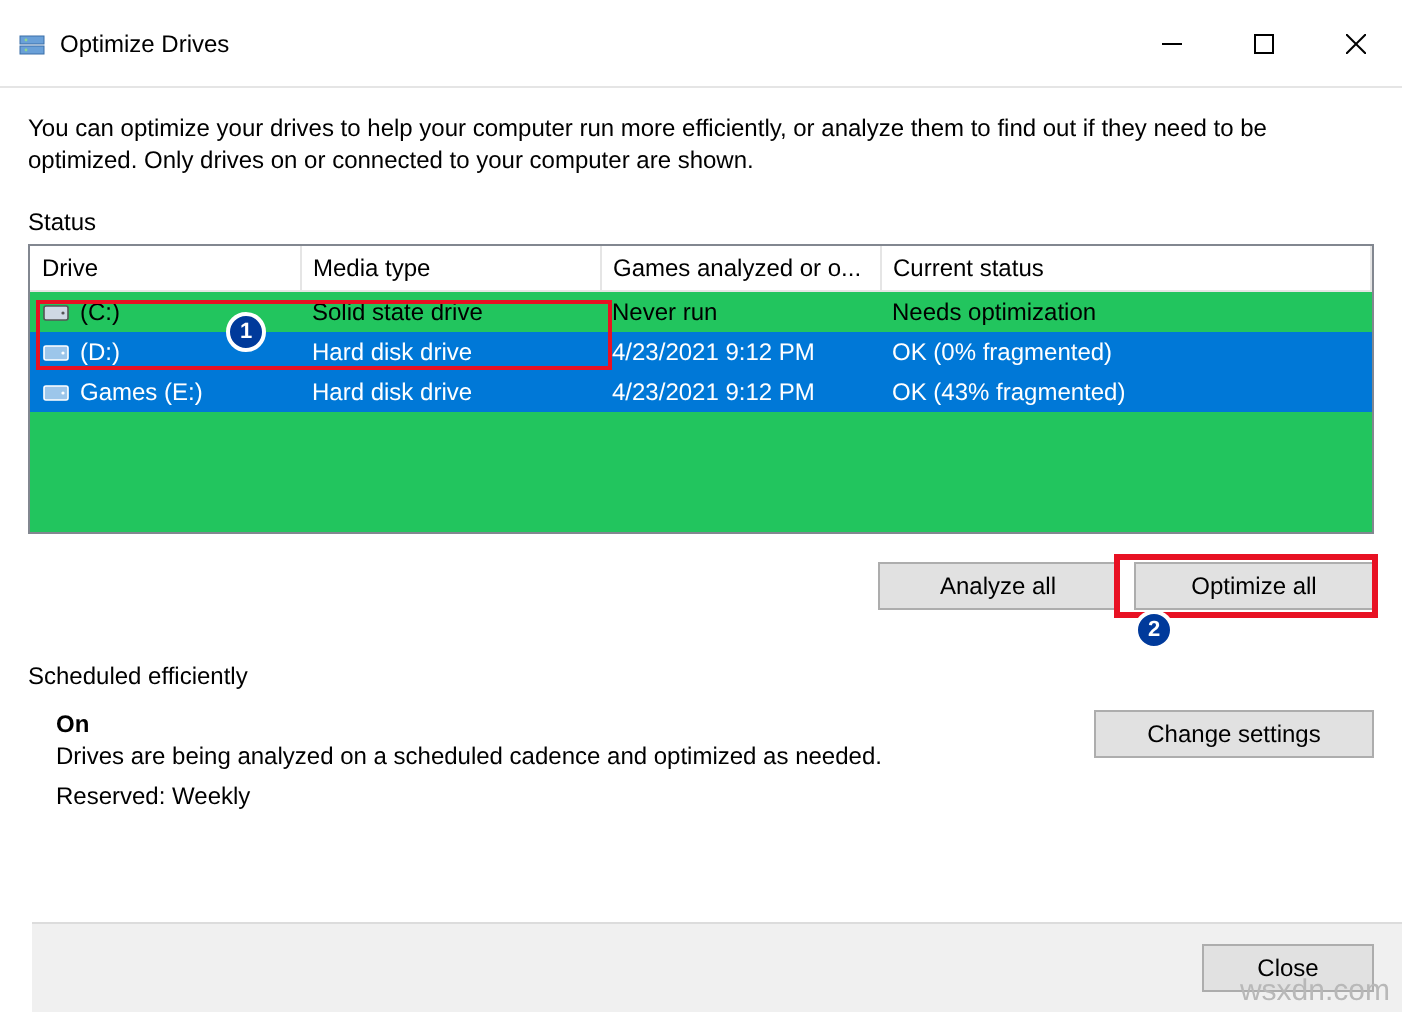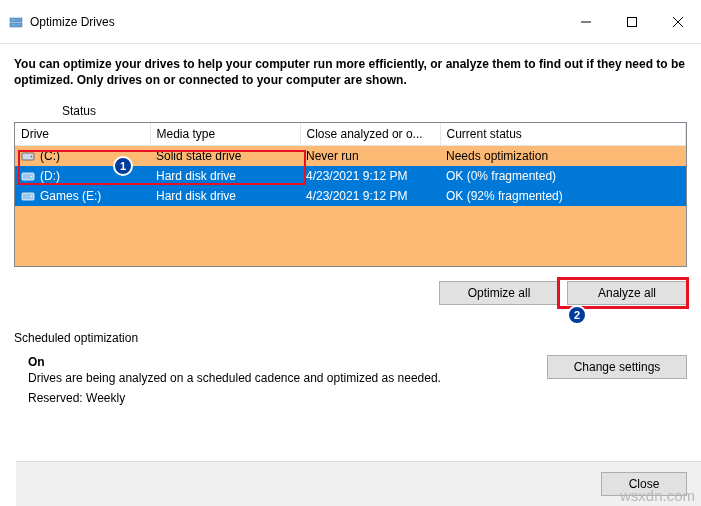--- a/index.html
+++ b/index.html
@@ -27,26 +27,26 @@
       justify-content: center;
     }
     .titlebar-title { font-size: 12px; color: #000; }
     .window-controls { margin-left: auto; display: flex; }
     .wc-btn {
       width: 46px; height: 30px;
       display: flex; align-items: center; justify-content: center;
       font-size: 10px; color: #000; cursor: default;
     }
     .content { padding: 12px 14px 8px 14px; }
-    .intro { font-size: 12px; line-height: 1.35; color: #000; margin-bottom: 16px; font-weight: bold; }
-    .status-label { font-size: 12px; margin-bottom: 4px; margin-left: 48px; }
+    .intro { font-size: 12px; line-height: 1.35; color: #000; margin-bottom: 16px; }
+    .status-label { font-size: 12px; margin-bottom: 4px; }
     .table-wrap {
       border: 1px solid #828790;
       height: 145px;
-      background: #fdba74;
+      background: #22c55e;
       position: relative;
       overflow: hidden;
     }
     .tbl { width: 100%; border-collapse: collapse; table-layout: fixed; }
     .tbl th {
       text-align: left;
       font-weight: 400;
       font-size: 12px;
       padding: 4px 6px;
       background: #fff;
@@ -173,21 +173,21 @@
       <colgroup>
         <col class="col-drive">
           <col class="col-media">
           <col class="col-last">
           <col class="col-status">
       </colgroup>
       <thead>
         <tr>
           <th>Drive</th>
           <th>Media type</th>
-          <th>Close analyzed or o...</th>
+          <th>Games analyzed or o...</th>
           <th>Current status</th>
         </tr>
       </thead>
       <tbody id="drives-body">
           <tr>
     <td>
               <div class="drive-cell">
       <span class="drive-icon">
                   <svg width="14" height="12" viewBox="0 0 14 12">
     <rect x="1" y="3" width="12" height="7" rx="1" fill="#cfd8e4" stroke="#555" stroke-width="0.8"></rect>
@@ -224,37 +224,37 @@
                   <svg width="14" height="12" viewBox="0 0 14 12">
     <rect x="1" y="3" width="12" height="7" rx="1" fill="#9cc6ea" stroke="#fff" stroke-width="0.8"></rect>
     <circle cx="10.5" cy="6.5" r="0.8" fill="#fff"></circle>
   </svg>
                 </span>
       <span>Games (E:)</span>
     </div>
             </td>
     <td>Hard disk drive</td>
     <td>4/23/2021 9:12 PM</td>
-    <td>OK (92% fragmented)</td>
+    <td>OK (43% fragmented)</td>
           </tr>
         </tbody>
     </table>
     <div class="highlight-box-1"></div>
     <div class="annot-badge" style="left:98px; top:33px;">1</div>
   </div>
 
   <div class="button-row">
+    <button class="win-btn">Analyze all</button>
     <button class="win-btn">Optimize all</button>
-    <button class="win-btn">Analyze all</button>
     <div class="highlight-box-2"></div>
     <div class="annot-badge" style="right:100px; top:24px;">2</div>
   </div>
 
   <div class="sched-section">
-    <div class="sched-label">Scheduled optimization</div>
+    <div class="sched-label">Scheduled efficiently</div>
     <div class="sched-body">
       <div class="sched-left">
         <div class="sched-on">On</div>
         <div class="sched-desc">Drives are being analyzed on a scheduled cadence and optimized as needed.</div>
         <div class="sched-freq">
           <span>Reserved: </span><span>Weekly</span>
         </div>
       </div>
       <div>
         <button class="win-btn" style="min-width:140px;">Change settings</button>

